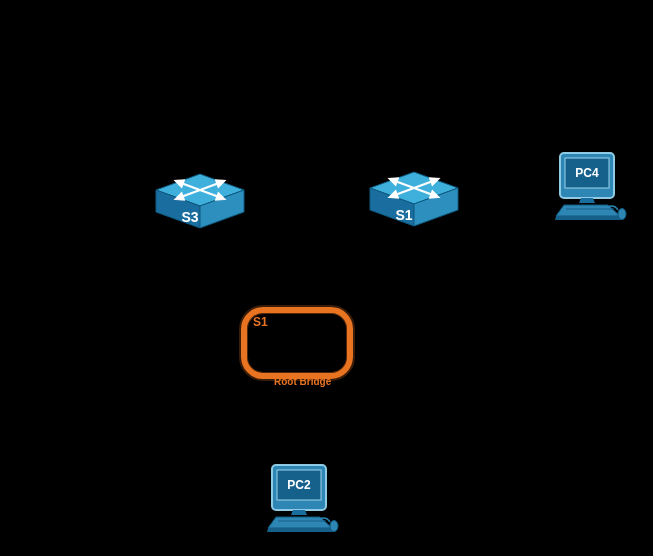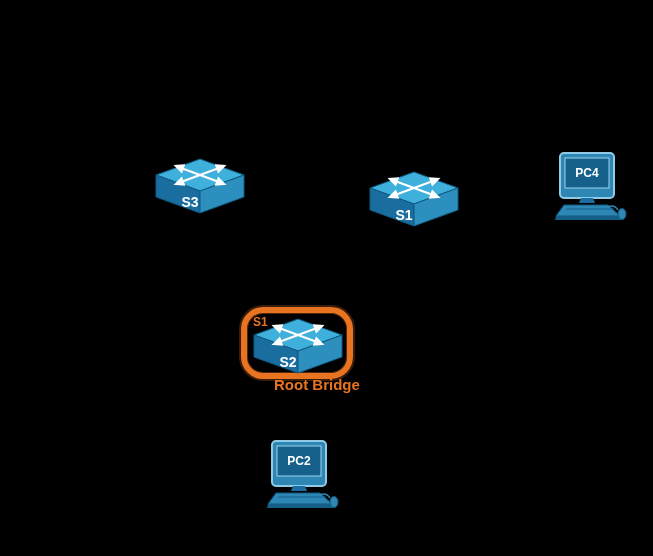--- a/index.html
+++ b/index.html
@@ -1,36 +1,36 @@
 <!DOCTYPE html>
 <html><head>
 <meta charset="utf-8">
 <style>
   html,body{margin:0;padding:0;background:#000;}
   .canvas{
     position:relative;width:653px;height:556px;background:#000000;
     overflow:hidden;font-family:"Liberation Sans",sans-serif;
   }
   .device{position:absolute;cursor:pointer;}
-  .dev-s3{left:152px;top:156px;text-align:center;}
+  .dev-s3{left:152px;top:171px;text-align:center;}
   .dev-s1{left:366px;top:169px;}
   .dev-s2{left:250px;top:316px;}
   .dev-pc4{left:548px;top:152px;}
   .dev-pc1{left:140px;top:464px;}
-  .dev-pc2{left:260px;top:440px;}
+  .dev-pc2{left:260px;top:464px;}
   .dev-pc3{left:388px;top:464px;}
   .highlight-ring{
     position:absolute;left:241px;top:307px;width:112px;height:72px;
     box-sizing:border-box;border:6px solid #E87320;border-radius:22px;
     box-shadow:0 0 0 2px rgba(232,115,32,0.25), inset 0 0 0 1px rgba(232,115,32,0.35);
     pointer-events:none;
   }
   .annotation{position:absolute;color:#E87320;font-weight:bold;white-space:nowrap;}
   .anno-s1{left:253px;top:315px;font-size:12px;}
-  .anno-root{left:274px;top:376px;font-size:15px;}
+  .anno-root{left:274px;top:376px;font-size:10px;}
   svg{display:block;}
   svg text{
     font-family:"Liberation Sans",sans-serif;font-weight:bold;fill:#ffffff;
   }
   .switch-label{font-size:14px;}
   .pc-label{font-size:12px;}
 </style>
 </head>
 <body>
 
@@ -79,36 +79,20 @@
       <line x1="18" y1="57" x2="66" y2="57" stroke="#155F89"></line>
       <polygon points="8,64 72,64 73,68 7,68" fill="#155F89"></polygon>
       <path d="M70,58 Q66,52 60,55" stroke="#2E86B4" stroke-width="1.5" fill="none"></path>
       <ellipse cx="74" cy="62" rx="4" ry="5.5" fill="#2E86B4" stroke="#0E5B82" stroke-width="1"></ellipse>
       <text class="pc-label" x="39" y="25" text-anchor="middle">PC4</text>
     </svg>
   </div>
 
   <div class="highlight-ring"></div>
 
-  <div class="device dev-s2">
-    <svg width="96" height="58" viewBox="0 0 96 58">
-      <polygon points="4,19 48,3 92,19 48,35" fill="#3FB0DC" stroke="#0E5B82" stroke-width="1"></polygon>
-      <polygon points="4,19 48,35 48,57 4,41" fill="#1A6E9F" stroke="#0E5B82" stroke-width="1"></polygon>
-      <polygon points="48,35 92,19 92,41 48,57" fill="#2D8FBE" stroke="#0E5B82" stroke-width="1"></polygon>
-      <g stroke="#ffffff" stroke-width="2.2" fill="#ffffff">
-        <line x1="29" y1="26" x2="67" y2="12"></line>
-        <polygon points="24,28 31.7,28.6 29.5,22.6"></polygon>
-        <polygon points="72,10 66.5,15.4 64.3,9.4"></polygon>
-        <line x1="29" y1="12" x2="67" y2="26"></line>
-        <polygon points="24,10 29.5,15.4 31.7,9.4"></polygon>
-        <polygon points="72,28 64.3,28.6 66.5,22.6"></polygon>
-      </g>
-      <text class="switch-label" x="38" y="51" text-anchor="middle">S2</text>
-    </svg>
-  </div>
 
   <div class="annotation anno-s1">S1</div>
   <div class="annotation anno-root">Root Bridge</div>
 
 
   <div class="device dev-pc2">
     <svg width="80" height="74" viewBox="0 0 80 74">
       <rect x="12" y="1" width="54" height="45" rx="4" fill="#2E86B4" stroke="#8FCBE4" stroke-width="2"></rect>
       <rect x="17" y="6" width="44" height="30" fill="#15618C" stroke="#9AD4EC" stroke-width="1"></rect>
       <polygon points="33,46 45,46 47,51 31,51" fill="#1A6E9F"></polygon>

